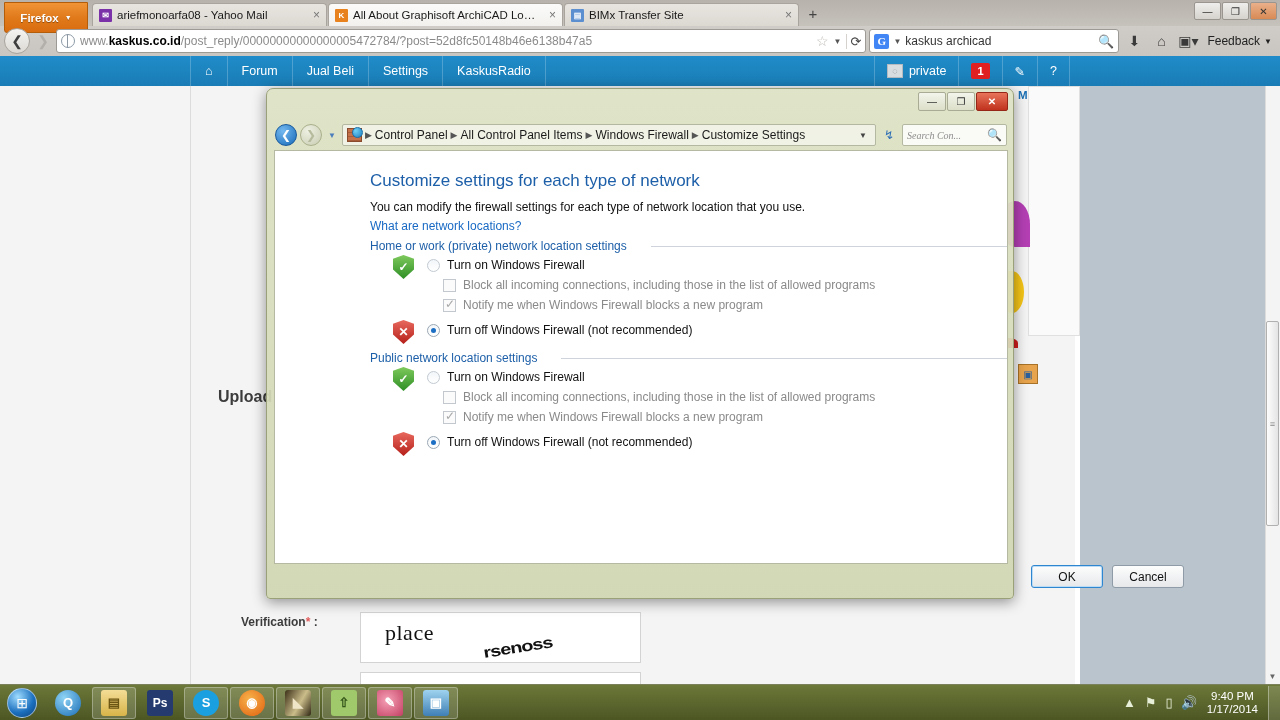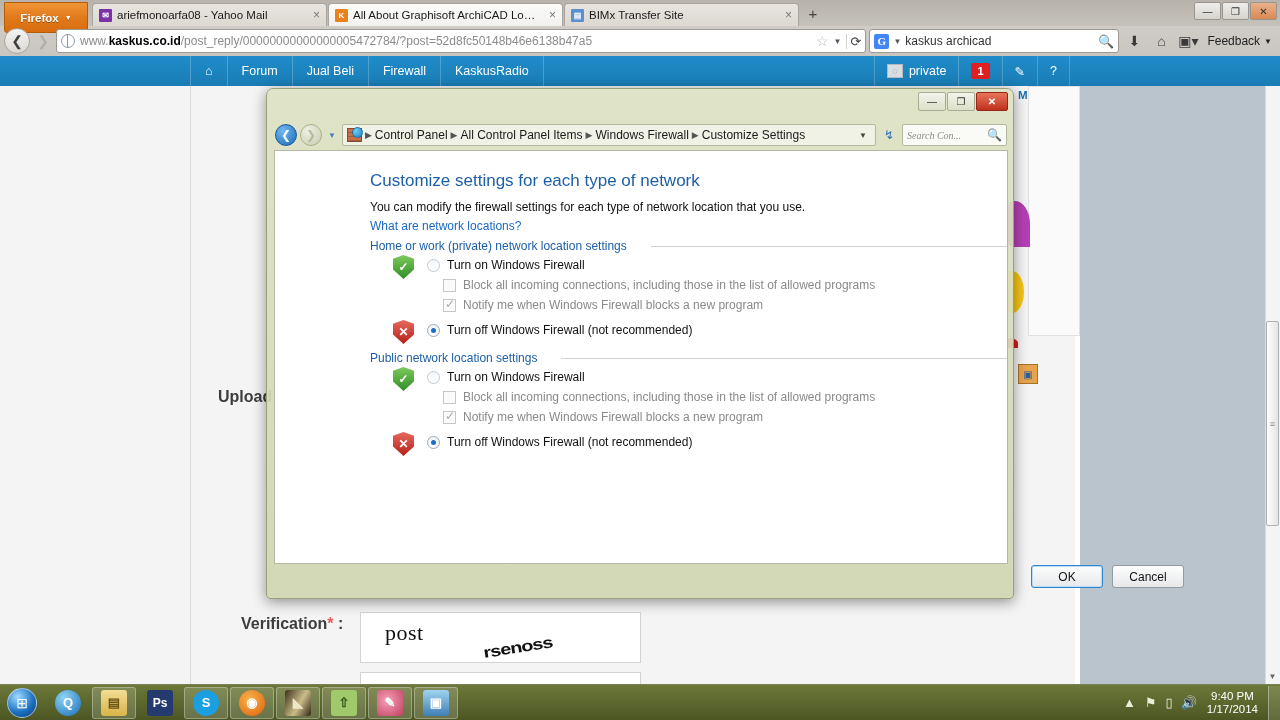--- a/index.html
+++ b/index.html
@@ -133,21 +133,21 @@
     background:#f4f4f4;border-left:1px solid #dcdcdc;}
   #vthumb{ position:absolute;right:1px;top:235px;width:13px;height:205px;
     background:linear-gradient(to right,#fdfdfd,#e4e4e4);border:1px solid #b0b0b0;
     border-radius:2px; display:flex;align-items:center;justify-content:center;
     font-size:9px;color:#888;}
   #vdown{ position:absolute;right:1px;bottom:1px;width:13px;height:13px;
     font-size:8px;color:#666;text-align:center;line-height:13px;}
 
   #label-upload{ position:absolute; left:218px; top:302px; font-size:16px;
     font-weight:bold; color:#3c3c3c; }
-  #label-verif{ position:absolute; left:241px; top:529px; font-size:16px;
+  #label-verif{ position:absolute; left:241px; top:529px; font-size:12px;
     font-weight:bold; color:#3c3c3c; }
   #label-verif .req{ color:#e05c5c; }
   #captcha-box{ position:absolute; left:360px; top:526px; width:281px; height:51px;
     background:#fff; border:1px solid #d3d3d3; overflow:hidden; }
   #cap-w1{ position:absolute; left:24px; top:7px; font-family:"Liberation Serif",serif;
     font-size:22px; color:#111; letter-spacing:.5px; }
   #cap-w2{ position:absolute; left:122px; top:23px; font-family:"Liberation Sans",sans-serif;
     font-size:20px; font-weight:bold; color:#111;
     transform:rotate(-9deg) scaleY(.78); letter-spacing:-1px; }
   #input-below{ position:absolute; left:360px; top:586px; width:281px; height:22px;
@@ -336,21 +336,21 @@
 
 <div id="page">
 
   <div id="kaskus-bar">
     <div id="kaskus-nav">
       <div class="item">
           <span>⌂</span>
         </div>
       <div class="item">Forum</div>
       <div class="item">Jual Beli</div>
-      <div class="item">Firewall</div>
+      <div class="item">Settings</div>
       <div class="item">KaskusRadio</div>
     </div>
     <div id="kaskus-right">
       <div class="cell">
         <span id="avatar">◌</span>
         <span>private</span>
       </div>
       <div class="cell">
         <span id="notif">1</span>
       </div>
@@ -375,21 +375,21 @@
     <div class="blob" id="blob3"></div>
     <div id="smallicon">▣</div>
 
     <div id="label-upload">Upload</div>
     <div id="label-verif">
       <span>Verification</span><span class="req">*</span>
       <span>:</span>
     </div>
 
     <div id="captcha-box">
-      <span id="cap-w1">post</span>
+      <span id="cap-w1">place</span>
       <span id="cap-w2">rsenoss</span>
     </div>
 
     <div id="input-below"></div>
 
     <div id="vscroll">
       <div id="vthumb">≡</div>
       <div id="vdown">▼</div>
     </div>
   </div>

